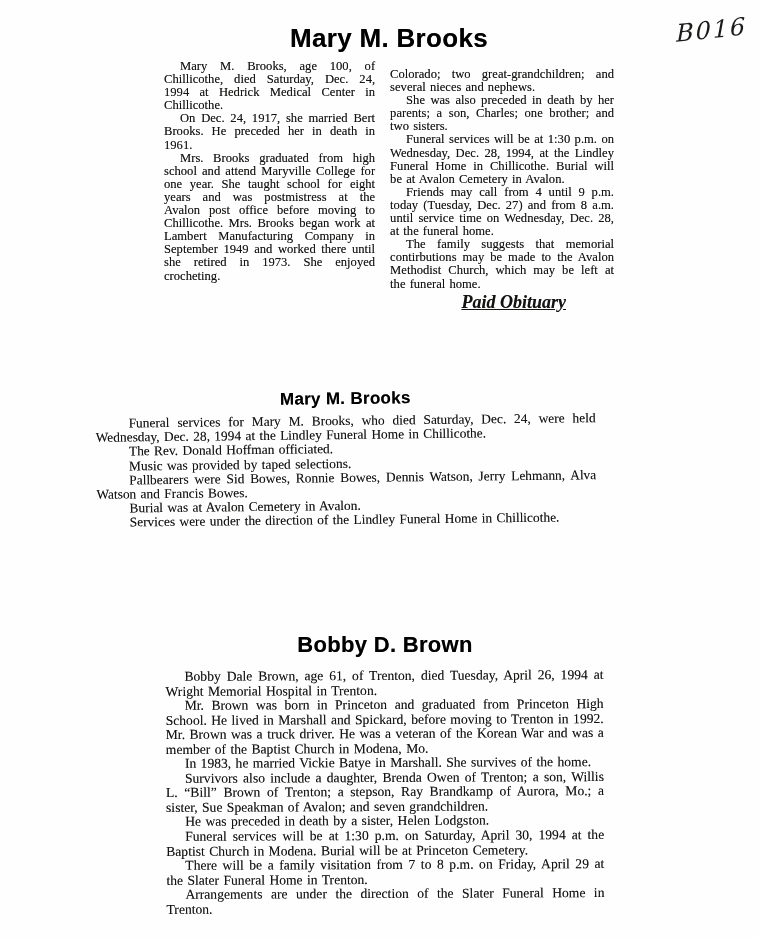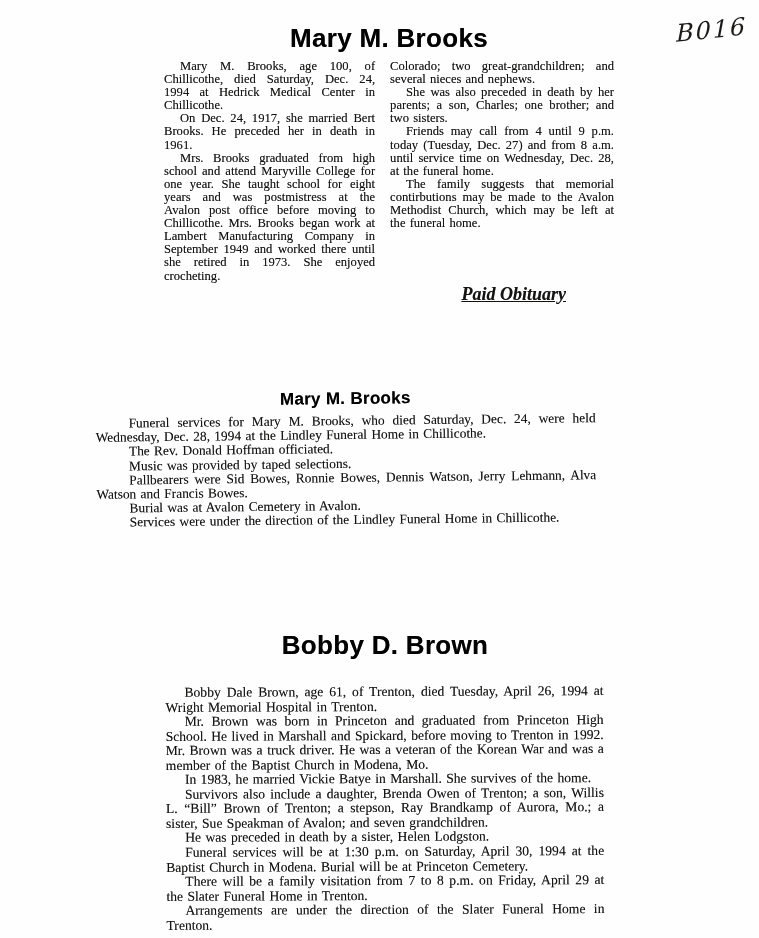--- a/index.html
+++ b/index.html
@@ -45,42 +45,42 @@
   }
   
   .obit-1 { left: 164px; top: 24px; width: 450px; }
   .obit-1 .obit-title { font-size: 26px; line-height: 28px; margin-bottom: 8px; }
   .obit-1 .cols { display: flex; gap: 15px; }
   .obit-1 .col {
     font-size: 12.6px;
     line-height: 13.1px;
   }
   .obit-1 .col-left  { width: 214px; }
-  .obit-1 .col-right { width: 227px; }
+  .obit-1 .col-right { width: 227px; margin-top: 8px; }
   .obit-1 .col p { text-indent: 16px; }
   .obit-1 .col-right p:first-child { text-indent: 0; }
   .obit-credit {
     margin-top: 1px;
     padding-right: 48px;
     text-align: right;
     font-style: italic;
     font-weight: bold;
     font-size: 18px;
     text-decoration: underline;
     text-underline-offset: 1px;
     text-shadow: 0 0 0.4px rgba(0,0,0,0.45);
   }
   
   .obit-2 { left: 96px; top: 389px; width: 500px; transform: rotate(-0.65deg); }
   .obit-2 .obit-title { font-size: 17px; line-height: 19px; margin-bottom: 6px; }
   .obit-2 .body-text { font-size: 13.4px; line-height: 14.2px; }
   .obit-2 .body-text p { text-indent: 33px; }
   
   .obit-3 { left: 166px; top: 630px; width: 438px; }
-  .obit-3 .obit-title { font-size: 26px; line-height: 30px; margin-bottom: 25px; }
+  .obit-3 .obit-title { font-size: 22px; line-height: 30px; margin-bottom: 9px; }
   .obit-3 .body-text { font-size: 13.6px; line-height: 14.55px; transform: rotate(-0.25deg); }
   .obit-3 .body-text p { text-indent: 19px; }
 </style>
 </head>
 <body>
 
 <div class="page">
 
   <div class="handwritten">B016</div>
 
@@ -88,20 +88,21 @@
     <h1 class="obit-title">Mary M. Brooks</h1>
     <div class="cols body-text">
       <div class="col col-left">
           <p>Mary M. Brooks, age 100, of Chillicothe, died Saturday, Dec. 24, 1994 at Hedrick Medical Center in Chillicothe.</p>
           <p>On Dec. 24, 1917, she married Bert Brooks. He preceded her in death in 1961.</p>
           <p>Mrs. Brooks graduated from high school and attend Maryville College for one year. She taught school for eight years and was postmistress at the Avalon post office before moving to Chillicothe. Mrs. Brooks began work at Lambert Manufacturing Company in September 1949 and worked there until she retired in 1973. She enjoyed crocheting.</p>
         </div>
       <div class="col col-right">
           <p>Colorado; two great-grandchildren; and several nieces and nephews.</p>
           <p>She was also preceded in death by her parents; a son, Charles; one brother; and two sisters.</p>
+          <p>Funeral services will be at 1:30 p.m. on Wednesday, Dec. 28, 1994, at the Lindley Funeral Home in Chillicothe. Burial will be at Avalon Cemetery in Avalon.</p>
           <p>Friends may call from 4 until 9 p.m. today (Tuesday, Dec. 27) and from 8 a.m. until service time on Wednesday, Dec. 28, at the funeral home.</p>
           <p>The family suggests that memorial contirbutions may be made to the Avalon Methodist Church, which may be left at the funeral home.</p>
         </div>
     </div>
     <div class="obit-credit">Paid Obituary</div>
   </section>
 
   <section class="obit obit-2">
     <h2 class="obit-title">Mary M. Brooks</h2>
     <div class="body-text">

